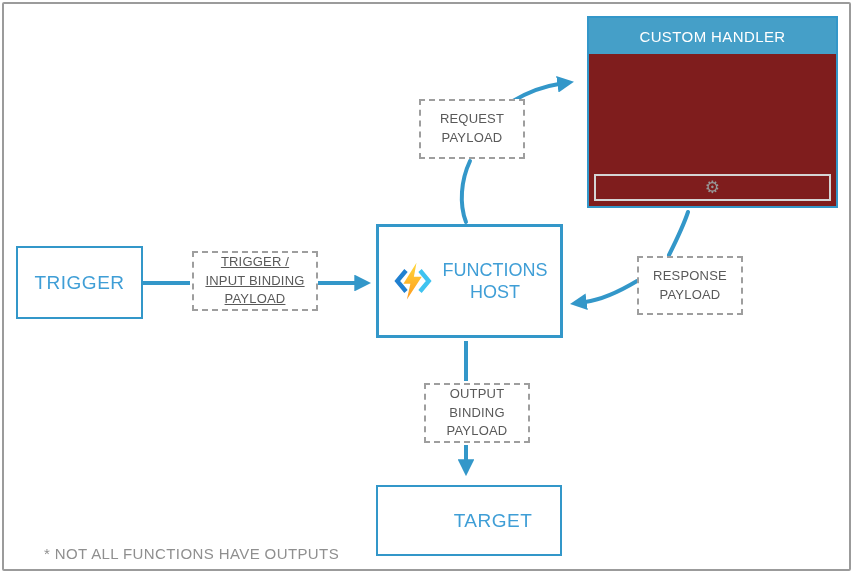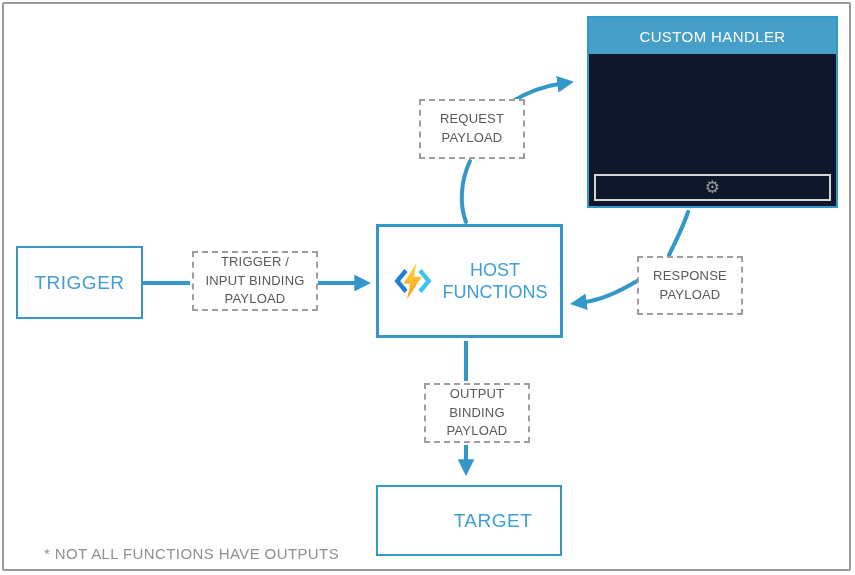--- a/index.html
+++ b/index.html
@@ -4,28 +4,28 @@
 <style>
   html,body{margin:0;padding:0;background:#ffffff;}
   body{width:855px;height:575px;position:relative;font-family:"Liberation Sans",sans-serif;overflow:hidden;}
   .frame{position:absolute;left:2px;top:2px;width:849px;height:569px;border:2px solid #9b9b9b;border-radius:2px;box-sizing:border-box;}
   .wires{position:absolute;left:0;top:0;width:855px;height:575px;pointer-events:none;}
   .box{position:absolute;background:#ffffff;display:flex;align-items:center;justify-content:center;text-align:center;box-sizing:border-box;}
   .solid{border:2px solid #3397c9;color:#3f9ed6;}
   .dashed{border:2px dashed #9e9e9e;color:#595959;font-size:13px;line-height:1.45;letter-spacing:.2px;}
   .dashed .line{display:block;}
   .trigger{left:16px;top:246px;width:127px;height:73px;font-size:19px;letter-spacing:.5px;}
-  .inputb{left:192px;top:251px;width:126px;height:60px;}
+  .inputb{left:192px;top:251px;width:126px;height:60px;text-decoration:underline;}
   .host{left:376px;top:224px;width:187px;height:114px;border-width:3px;font-size:18px;line-height:1.25;}
   .host .hostgrp{display:flex;align-items:center;gap:9px;}
   .request{left:419px;top:99px;width:106px;height:60px;}
   .response{left:637px;top:256px;width:106px;height:59px;}
   .outputb{left:424px;top:383px;width:106px;height:60px;}
   .target{left:376px;top:485px;width:186px;height:71px;font-size:19px;letter-spacing:.5px;padding-left:48px;}
-  .handler{position:absolute;left:587px;top:16px;width:251px;height:192px;border:2px solid #3397c9;background:#0f172a;box-sizing:border-box;}
+  .handler{position:absolute;left:587px;top:16px;width:251px;height:192px;border:2px solid #3397c9;background:#7f1d1d;box-sizing:border-box;}
   .handler-header{position:absolute;left:0;top:0;right:0;height:36px;background:#459fc8;color:#ffffff;font-size:15px;display:flex;align-items:center;justify-content:center;letter-spacing:.4px;}
   .webserver{position:absolute;left:0;top:36px;right:0;height:122px;display:flex;align-items:center;justify-content:center;color:#4aa2d8;font-size:23px;letter-spacing:.5px;}
   .funccode{position:absolute;left:5px;right:5px;bottom:5px;height:27px;border:2px solid #d4d4d4;box-sizing:border-box;display:flex;align-items:center;justify-content:center;gap:5px;color:#8f8f8f;font-size:16px;letter-spacing:.3px;}
   .gear{font-family:"DejaVu Sans",sans-serif;font-size:17px;line-height:1;color:#979797;}
   .footnote{position:absolute;left:44px;top:545px;color:#8f8f8f;font-size:15px;letter-spacing:.4px;}
   .funcicon{width:42px;height:40px;flex:0 0 auto;}
 </style>
 </head>
 <body>
 
@@ -66,22 +66,22 @@
 </div>
 
 <div class="box solid host">
   <div class="hostgrp">
     <svg class="funcicon" viewBox="0 0 48 44" xmlns="http://www.w3.org/2000/svg">
       <polyline points="16,10 6,22 16,34" fill="none" stroke="#2180d0" stroke-width="5"></polyline>
       <polyline points="32,10 42,22 32,34" fill="none" stroke="#3fc3f0" stroke-width="5"></polyline>
       <polygon points="28,1 13,25 21,25 17,43 34,17 25,17" fill="url(#boltgrad)"></polygon>
     </svg>
     <div>
+      <span class="line" style="display:block">FUNCTIONS</span>
       <span class="line" style="display:block">HOST</span>
-      <span class="line" style="display:block">FUNCTIONS</span>
     </div>
   </div>
 </div>
 
 <div class="box dashed request">
   <div>
     <span class="line">REQUEST</span>
     <span class="line">PAYLOAD</span>
   </div>
 </div>

